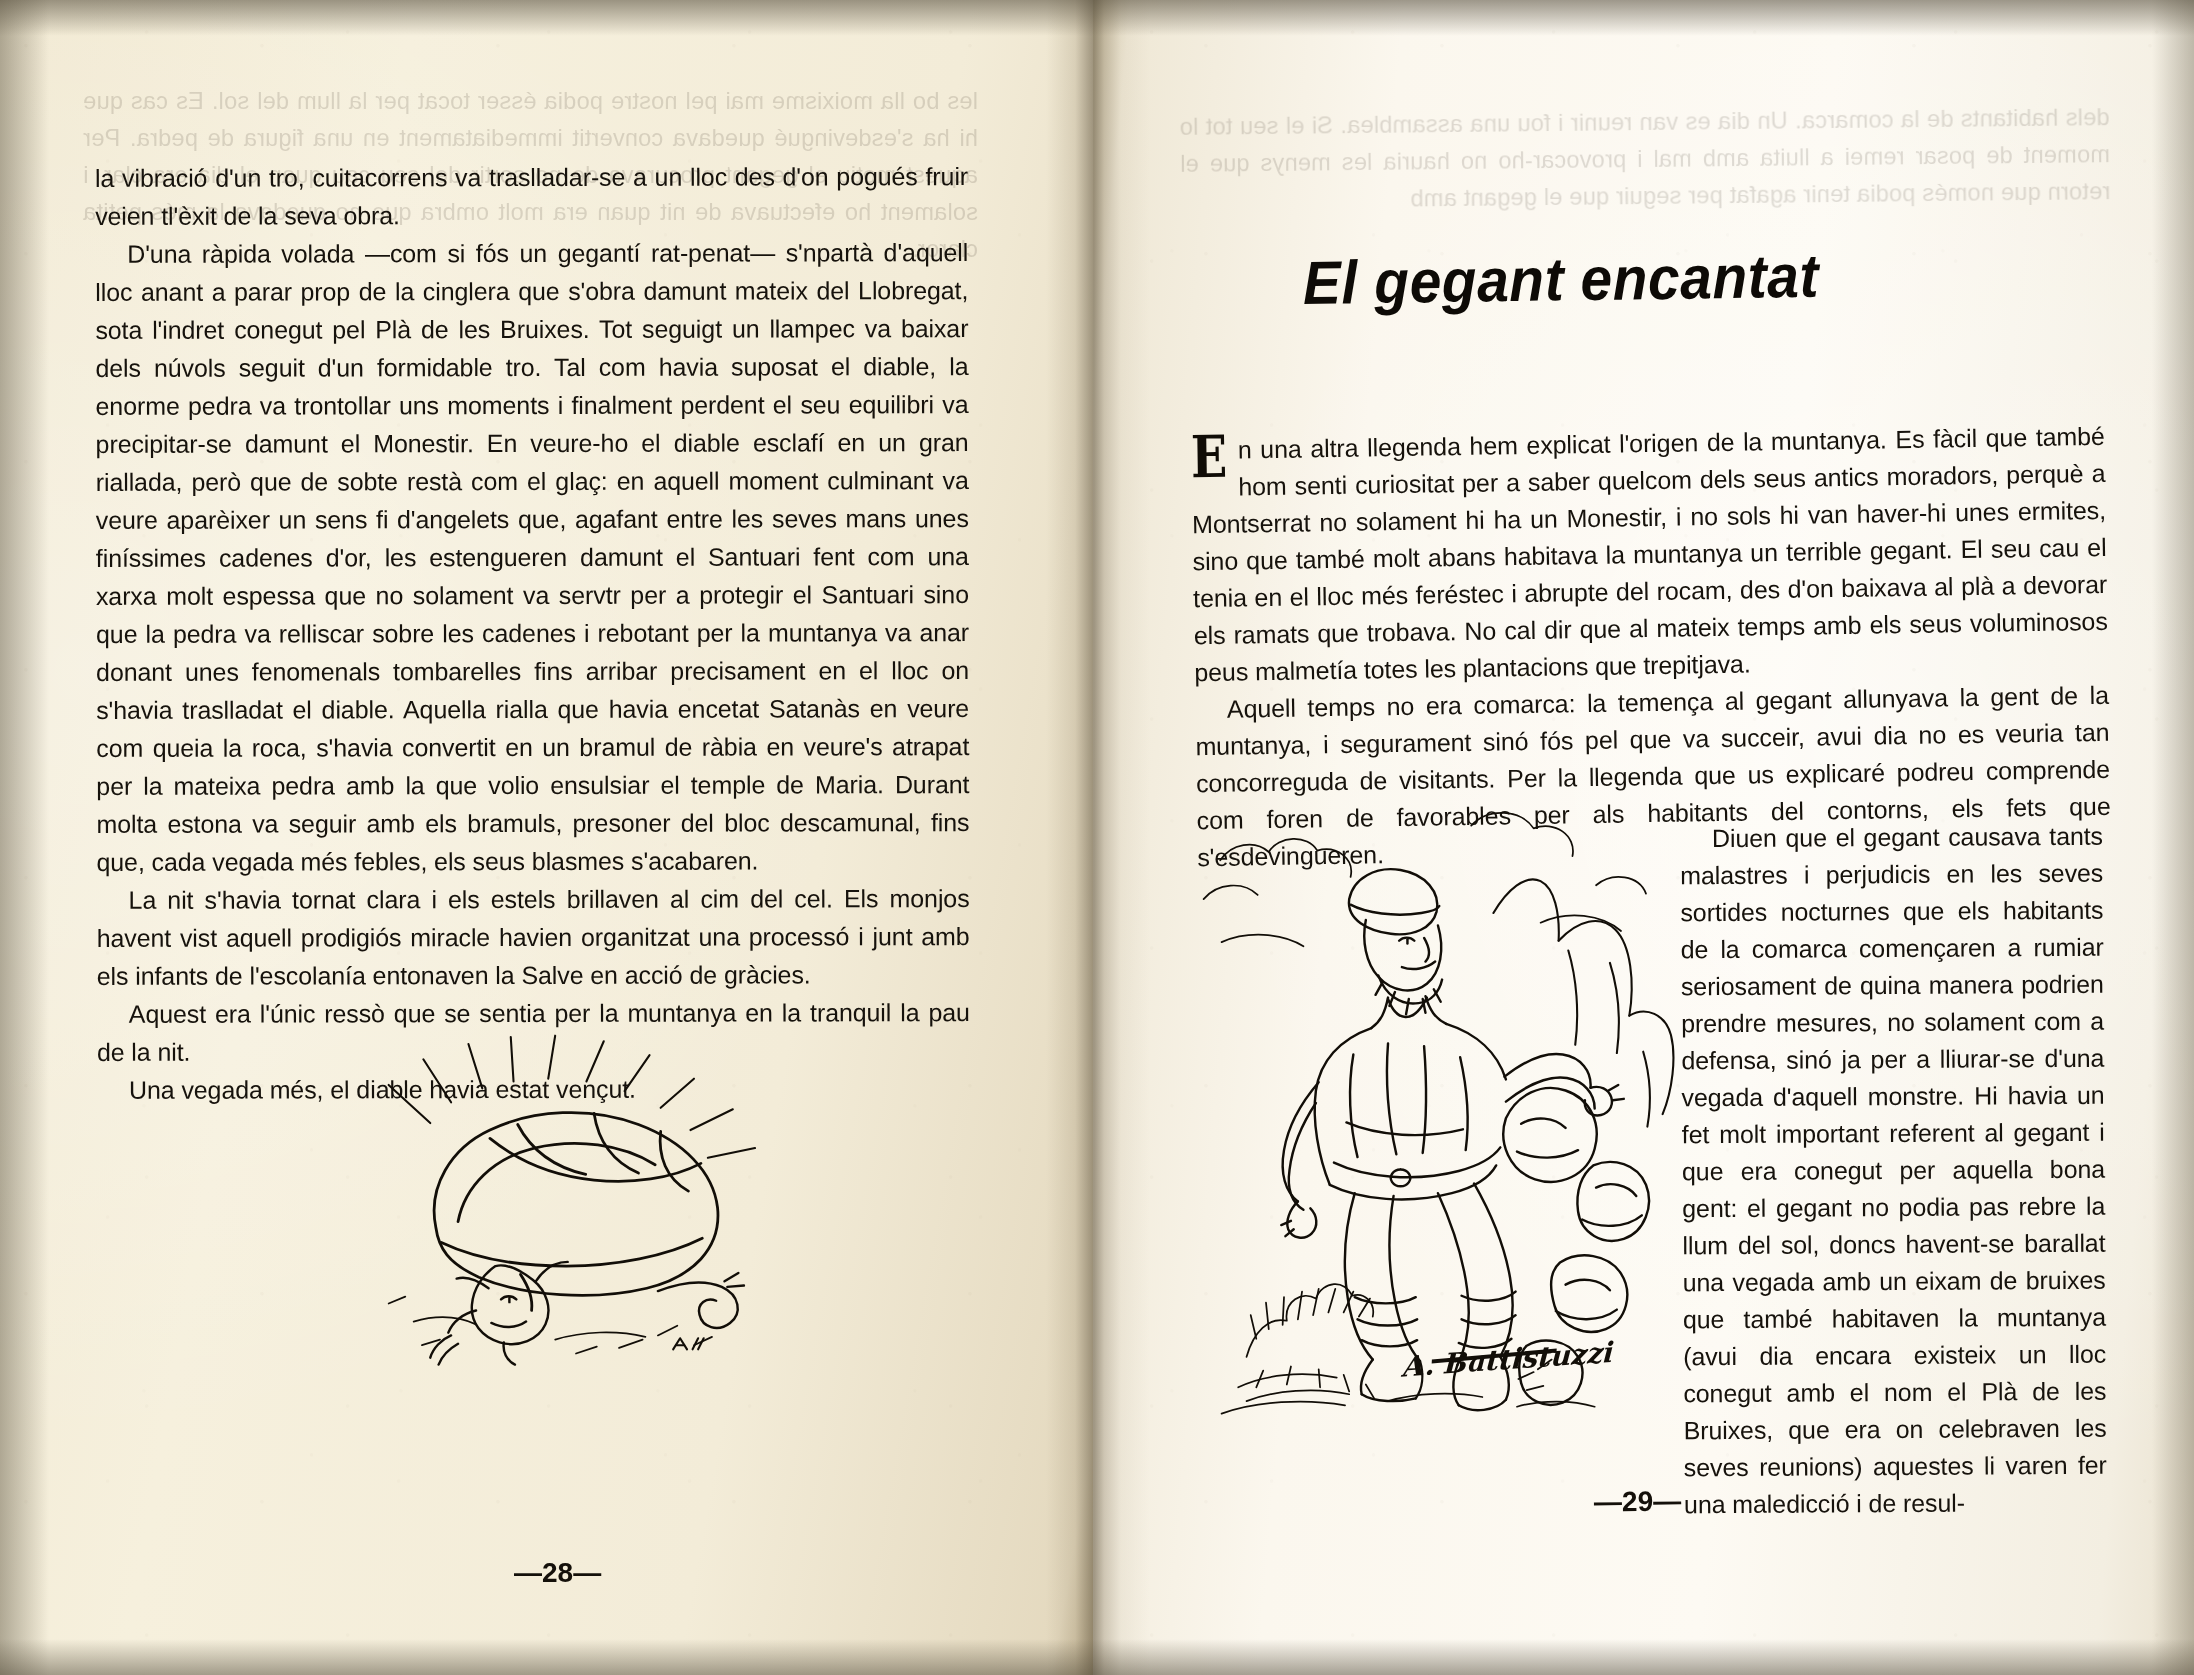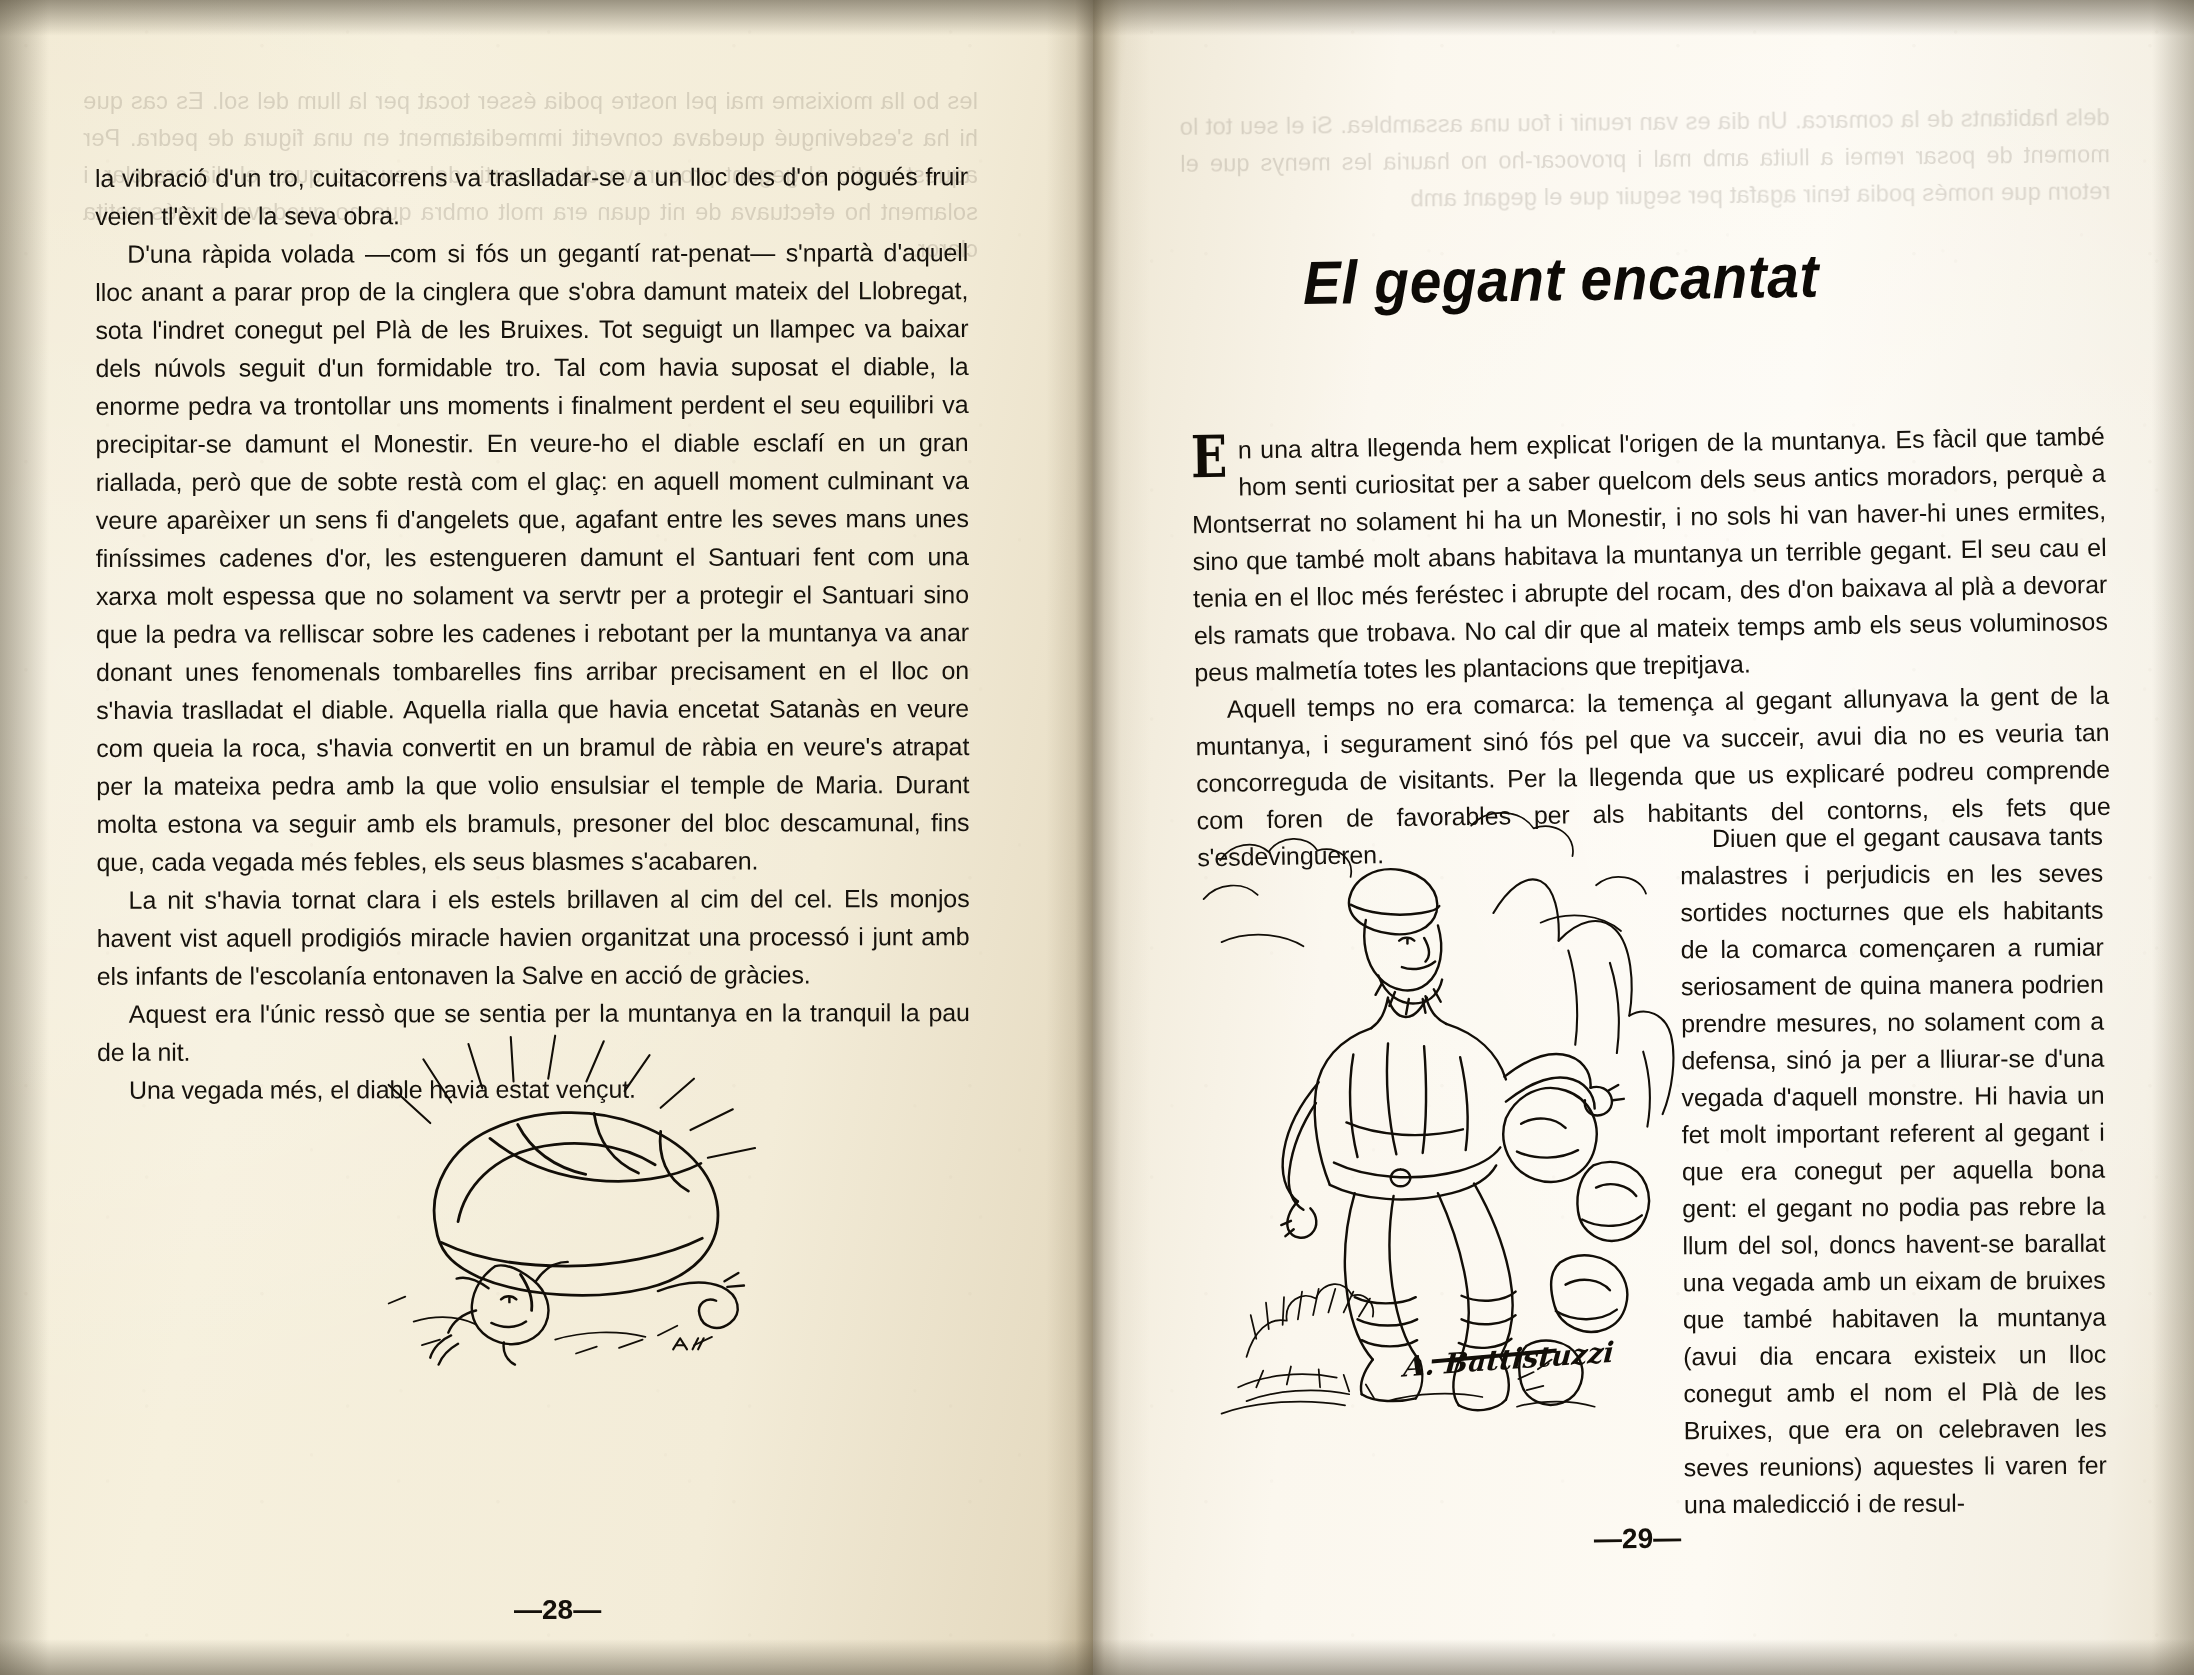--- a/index.html
+++ b/index.html
@@ -157,21 +157,20 @@
   }
 
   
   .folio {
     position: absolute;
     font-family: "Liberation Sans", sans-serif;
     font-weight: 700;
     font-size: 28px;
     letter-spacing: 0px;
     color: #14100a;
-    margin-top: 37px;
   }
   #folio-left  { left: 514px;  top: 1557px; text-align: center; }
   #folio-right { left: 1594px; top: 1486px; transform: rotate(-0.6deg); }
 
   
   .ghost {
     position: absolute;
     color: rgba(70,62,45,0.17);
     font-family: "Liberation Sans", sans-serif;
     font-size: 23.6px;

